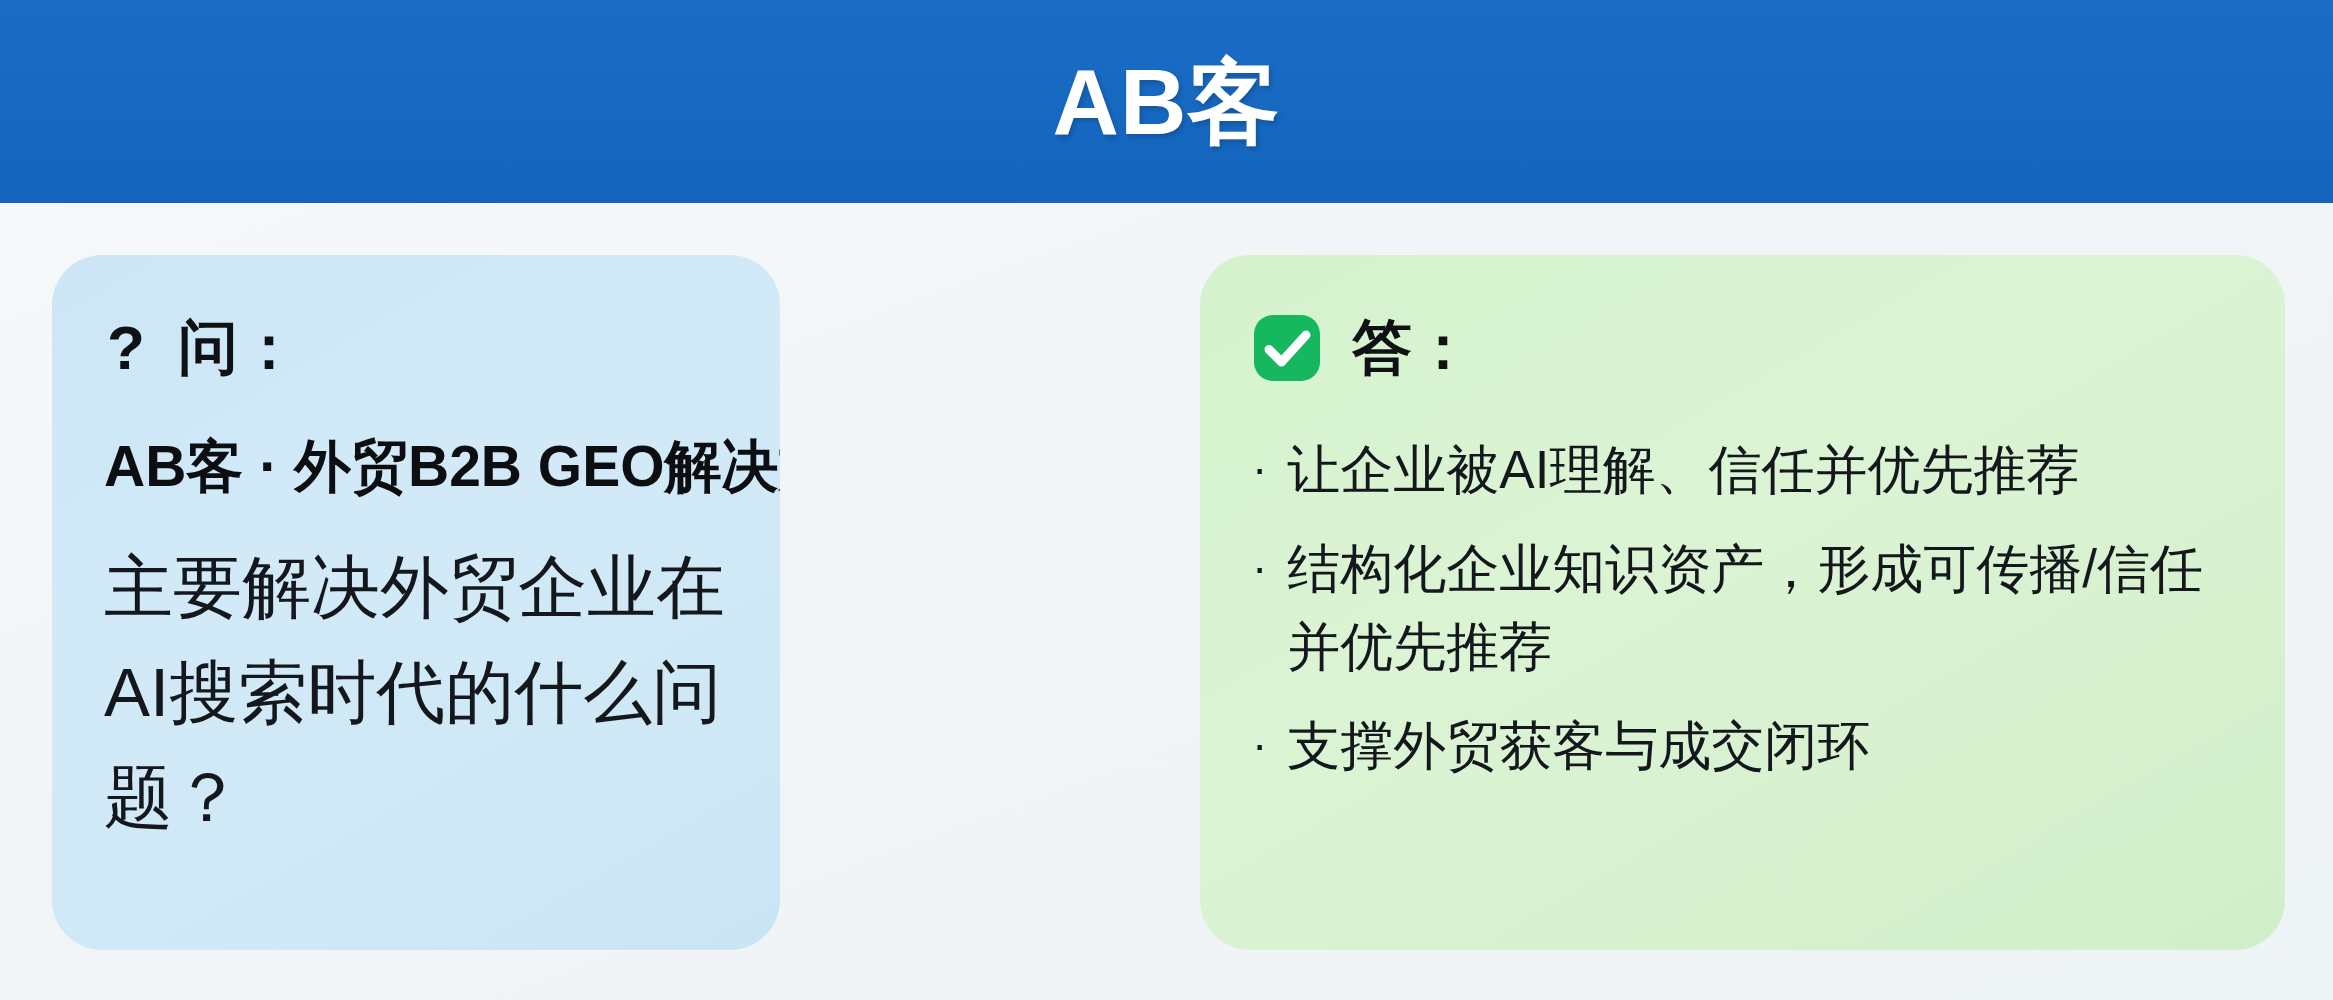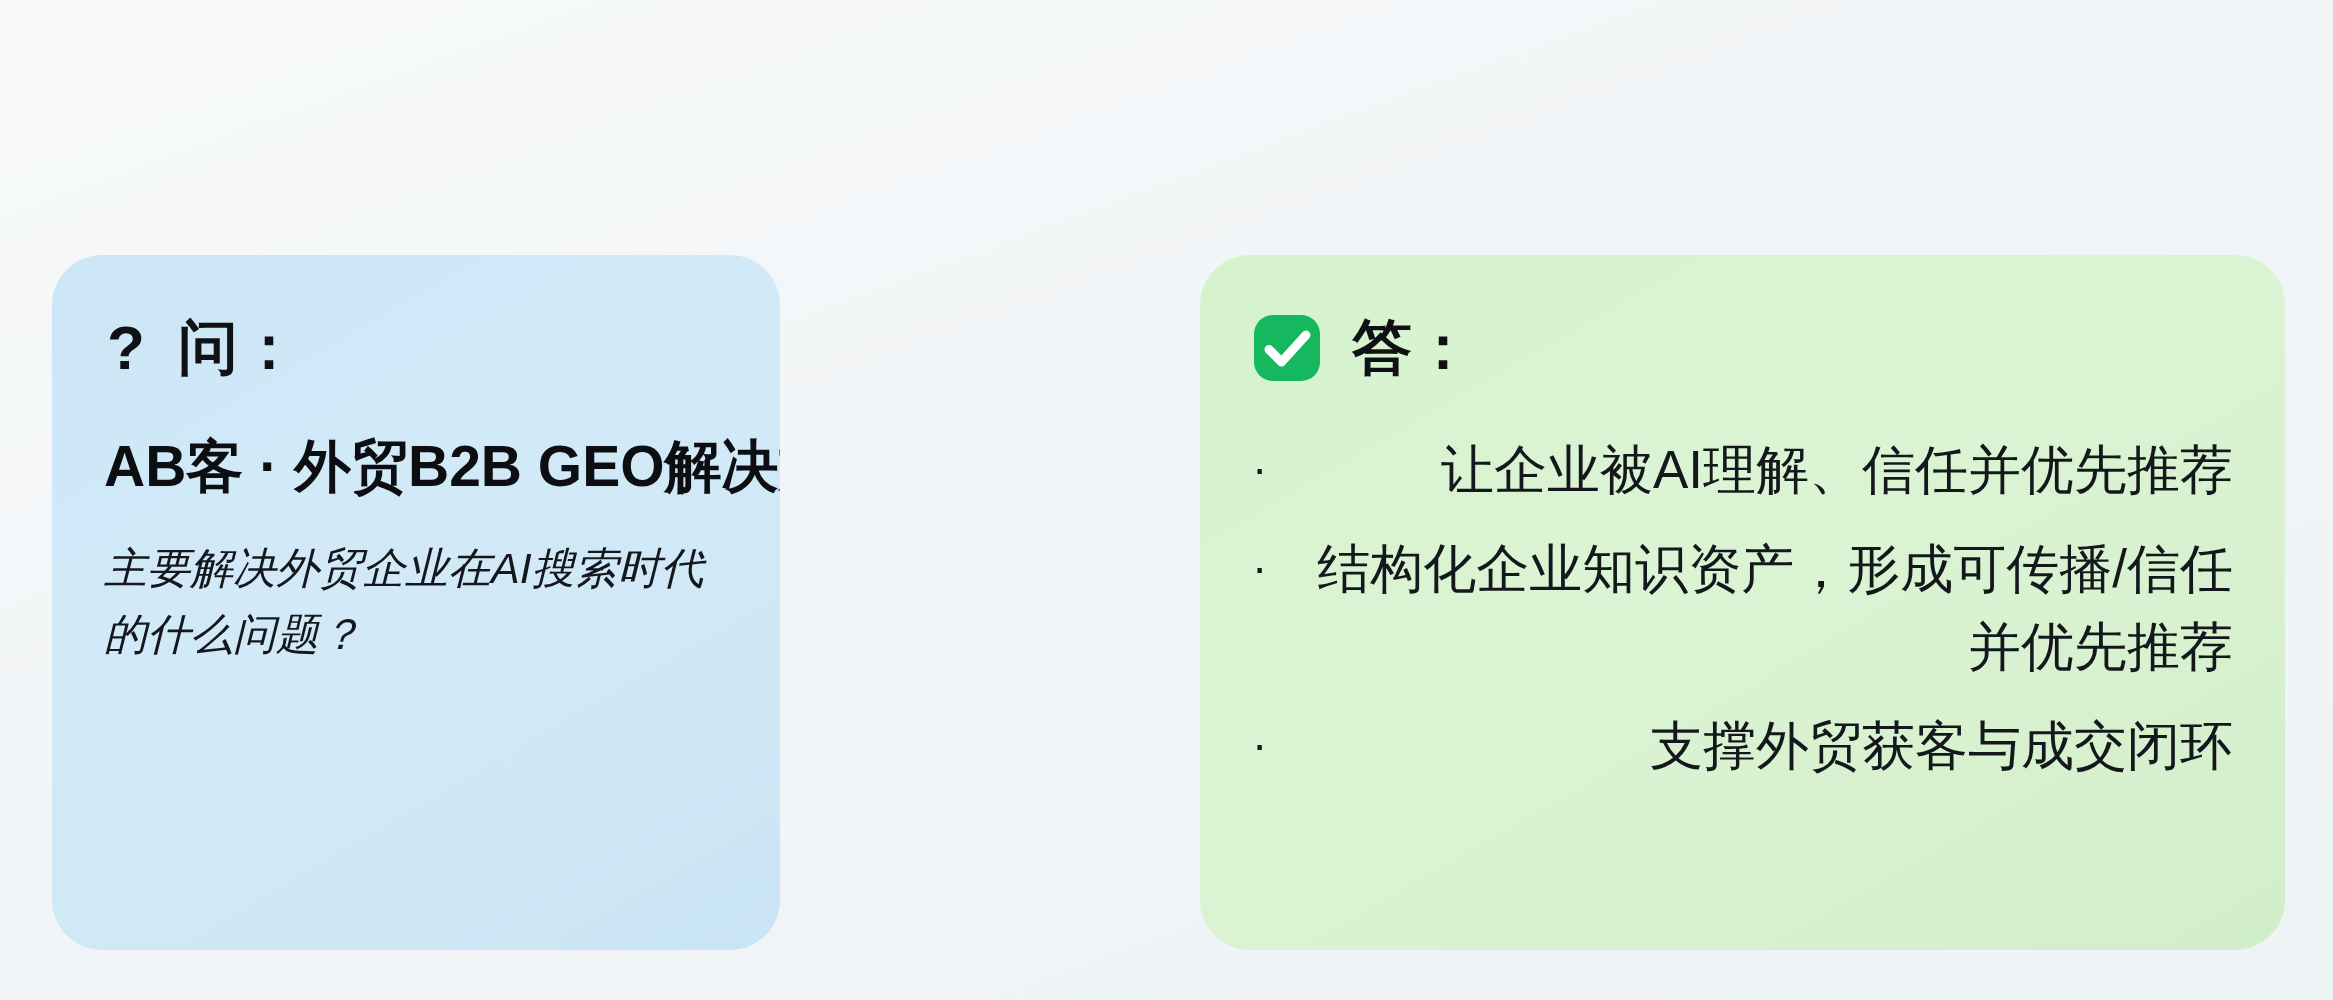--- a/index.html
+++ b/index.html
@@ -113,26 +113,25 @@
     font-size: 57px;
     font-weight: 700;
     color: #0c0e12;
     line-height: 1.25;
     letter-spacing: 0px;
     margin-bottom: 34px;
     white-space: nowrap;
   }
 
   .q-body {
-    font-size: 43px;
+    font-size: 69px;
     font-weight: 500;
     color: #14171c;
     line-height: 1.52;
     letter-spacing: 0px;
-    font-style: italic;
   }
 
   
   .bullets {
     list-style: none;
     margin: 0;
     padding: 0;
   }
   .bullet {
     display: flex;
@@ -147,28 +146,30 @@
   }
   .bullet-dot {
     flex: 0 0 auto;
     font-size: 46px;
     line-height: 1.62;
     color: #14171c;
     user-select: none;
   }
   .bullet-text {
     flex: 1 1 auto;
-    text-align: right;
   }
 </style>
 </head>
 <body>
 
 <div id="page">
 
+  <div class="header">
+    <div class="header-title">AB客</div>
+  </div>
 
   <div class="cards">
 
     <div class="card card-question">
       <div class="card-head">
         <span class="q-mark">?</span>
         <span class="card-head-label">问：</span>
       </div>
       <div class="q-title">AB客 · 外贸B2B GEO解决方案</div>
       <div class="q-body">主要解决外贸企业在AI搜索时代的什么问题？</div>

